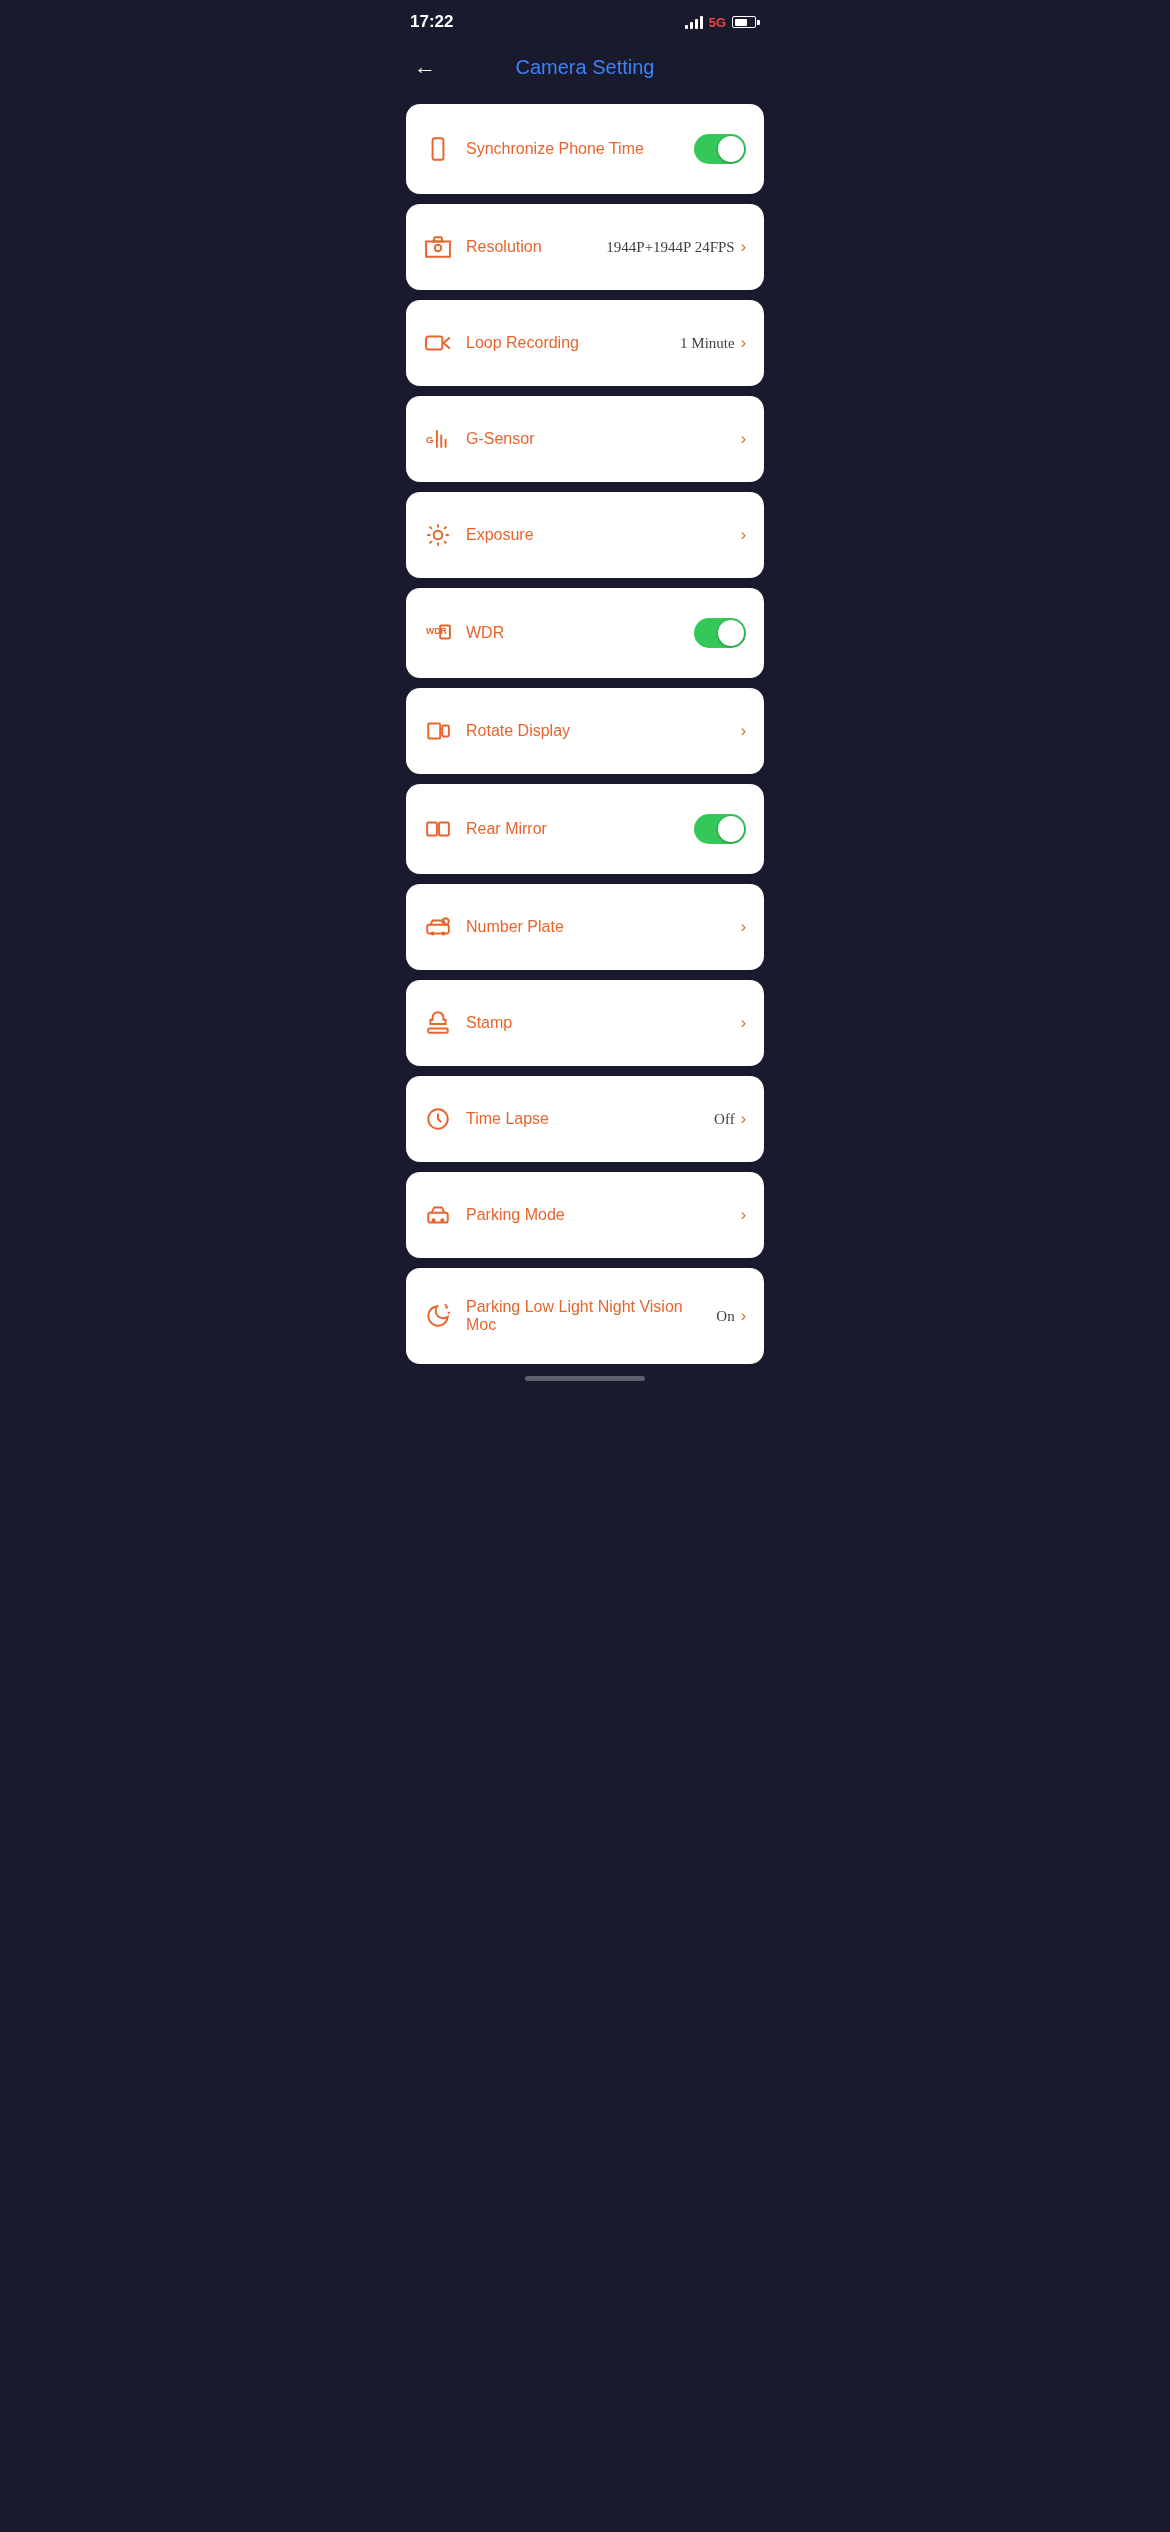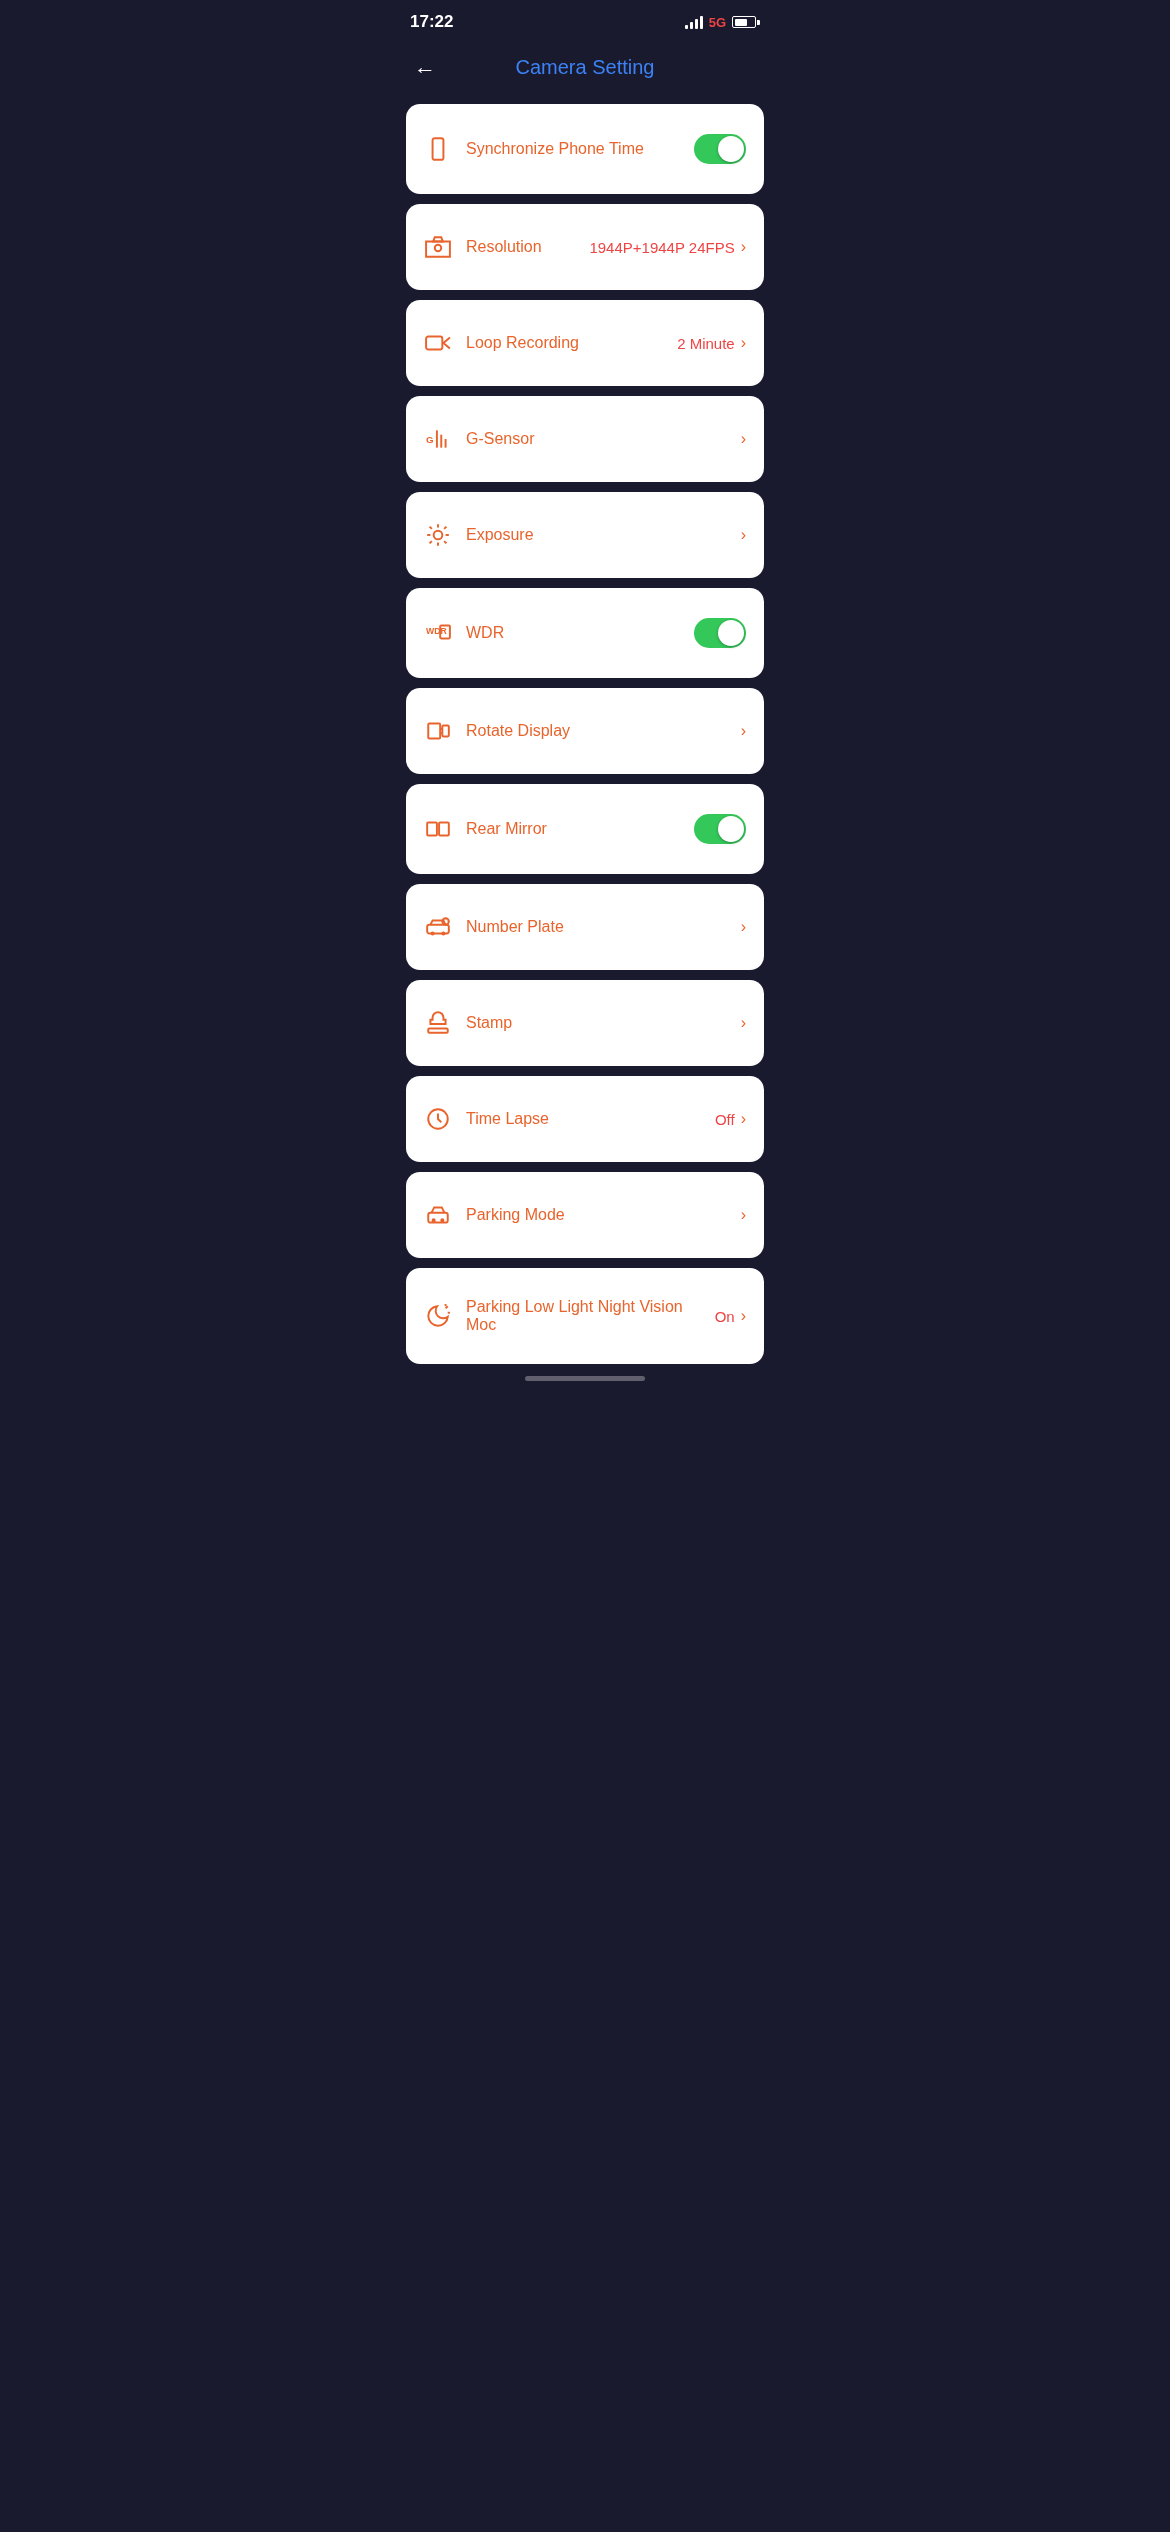--- a/index.html
+++ b/index.html
@@ -151,21 +151,22 @@
     }
 
     .setting-right {
       display: flex;
       align-items: center;
       gap: 6px;
     }
 
     .setting-value {
       font-size: 15px;
-      color: #ef4444;
+      color: #404040;
+      font-family: Liberation Serif, serif;
     }
 
     .chevron {
       color: #e8642c;
       font-size: 16px;
       font-weight: 300;
     }
 
     
     .toggle {
@@ -286,21 +287,21 @@
       <div class="setting-left">
         <span class="setting-icon">
           <svg class="icon-svg" viewBox="0 0 24 24" fill="none" stroke="#e8642c" stroke-width="1.8">
       <rect x="1" y="6" width="15" height="12" rx="2"></rect>
       <polyline points="23,7 17,12 23,17"></polyline>
     </svg>
         </span>
         <span class="setting-label">Loop Recording</span>
       </div>
       <div class="setting-right">
-        <span class="setting-value">2 Minute</span>
+        <span class="setting-value">1 Minute</span>
         <span class="chevron">›</span>
       </div>
     </div>
     <div class="setting-item">
       <div class="setting-left">
         <span class="setting-icon">
           <svg class="icon-svg" viewBox="0 0 24 24" fill="none" stroke="#e8642c" stroke-width="1.8">
       <text x="1" y="16" font-size="9" fill="#e8642c" stroke="none" font-weight="bold">G</text>
       <line x1="11" y1="4" x2="11" y2="20"></line>
       <line x1="15" y1="8" x2="15" y2="20"></line>

